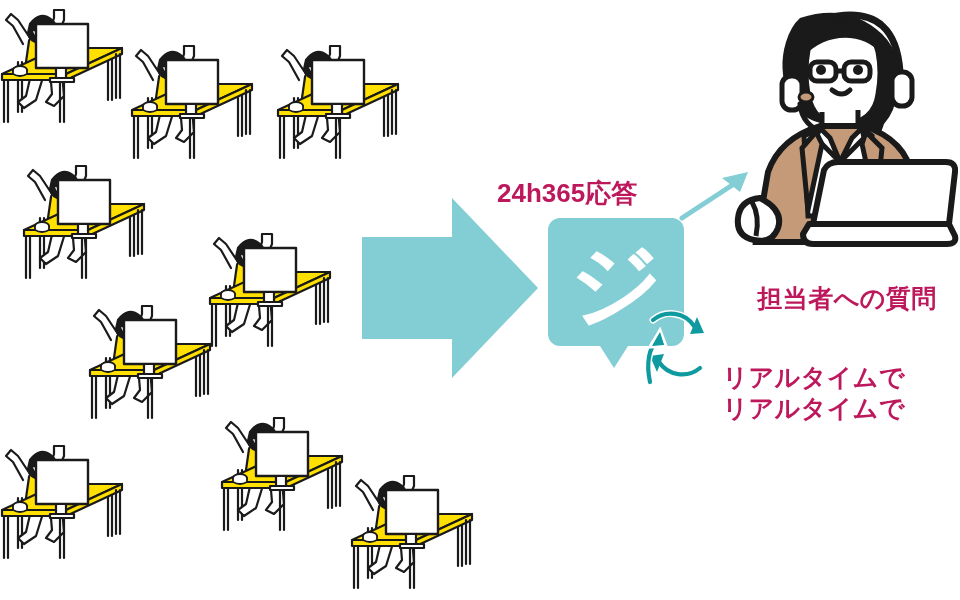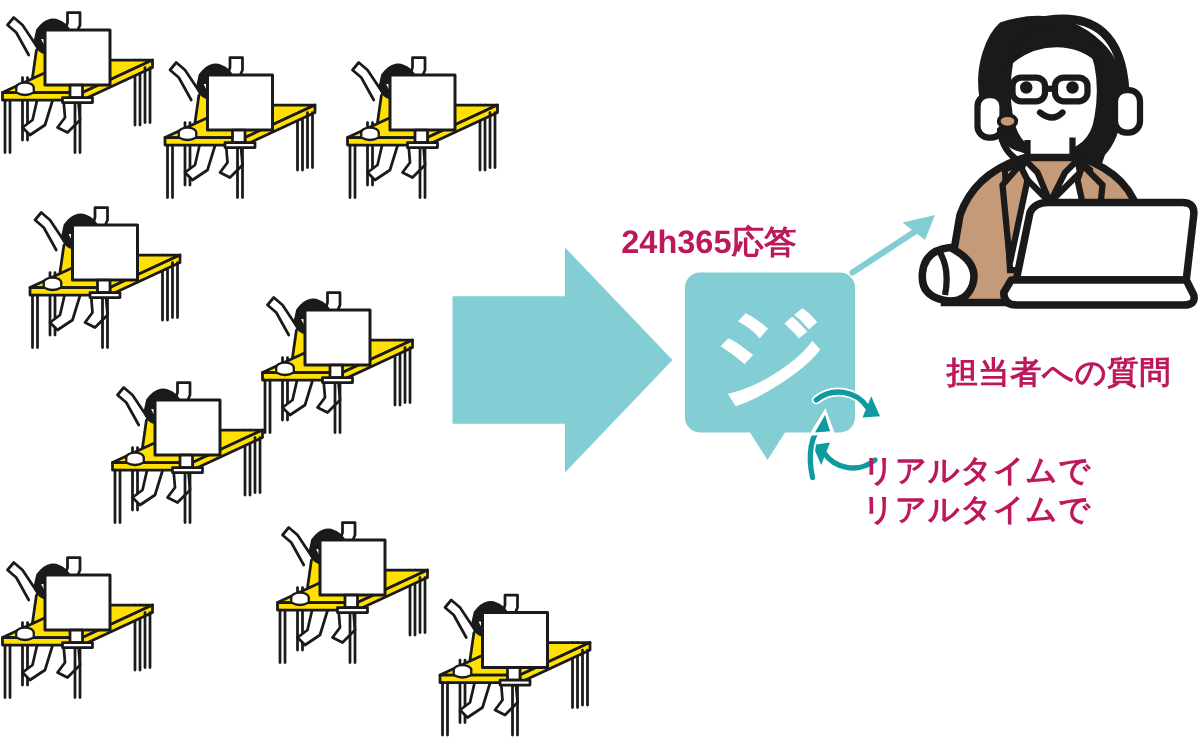--- a/index.html
+++ b/index.html
@@ -53,21 +53,21 @@
     text-align: center;
     white-space: normal;
     width: 210px;
     margin-top: 33px;
   }
   .txt-realtime {
     font-size: 25px;
     left: 690px;
     top: 362px;
     line-height: 1.22;
-    text-align: left;
+    text-align: right;
     white-space: normal;
     width: 215px;
   }
   .bubble-char {
     position: absolute;
     left: 556px;
     top: 222px;
     width: 120px;
     height: 122px;
     display: flex;

